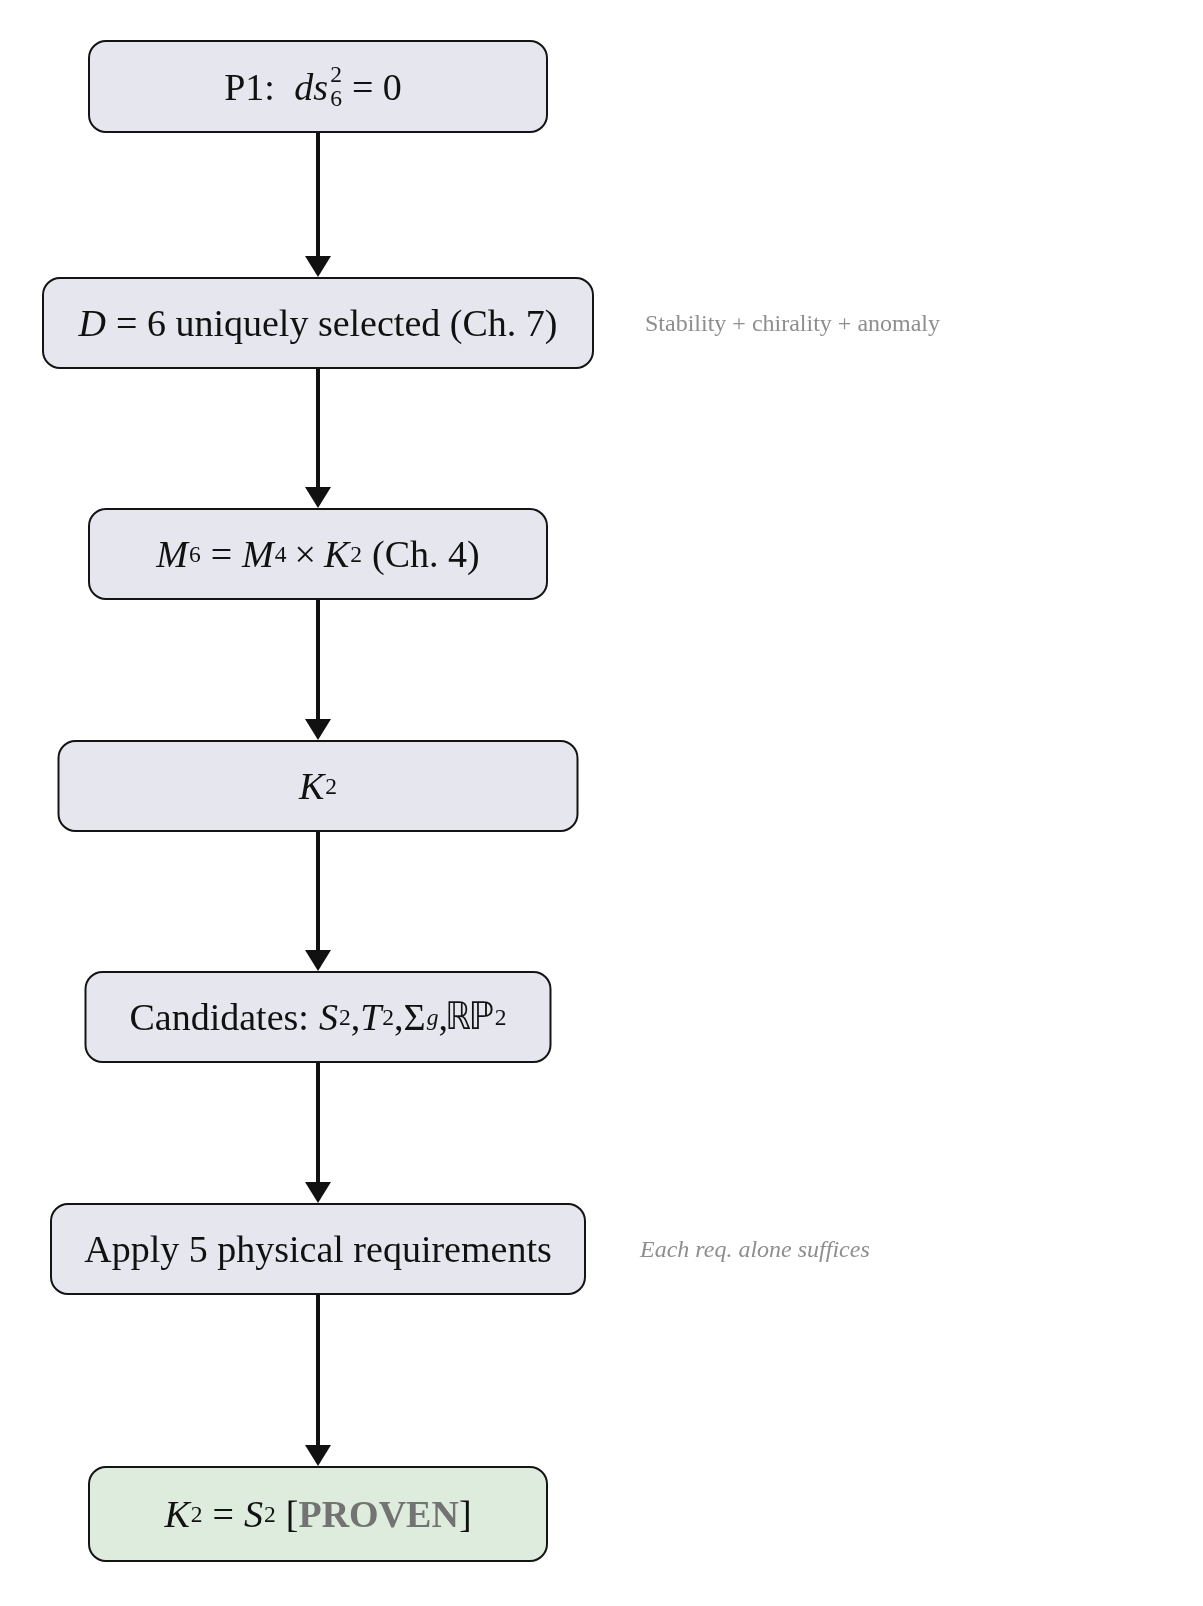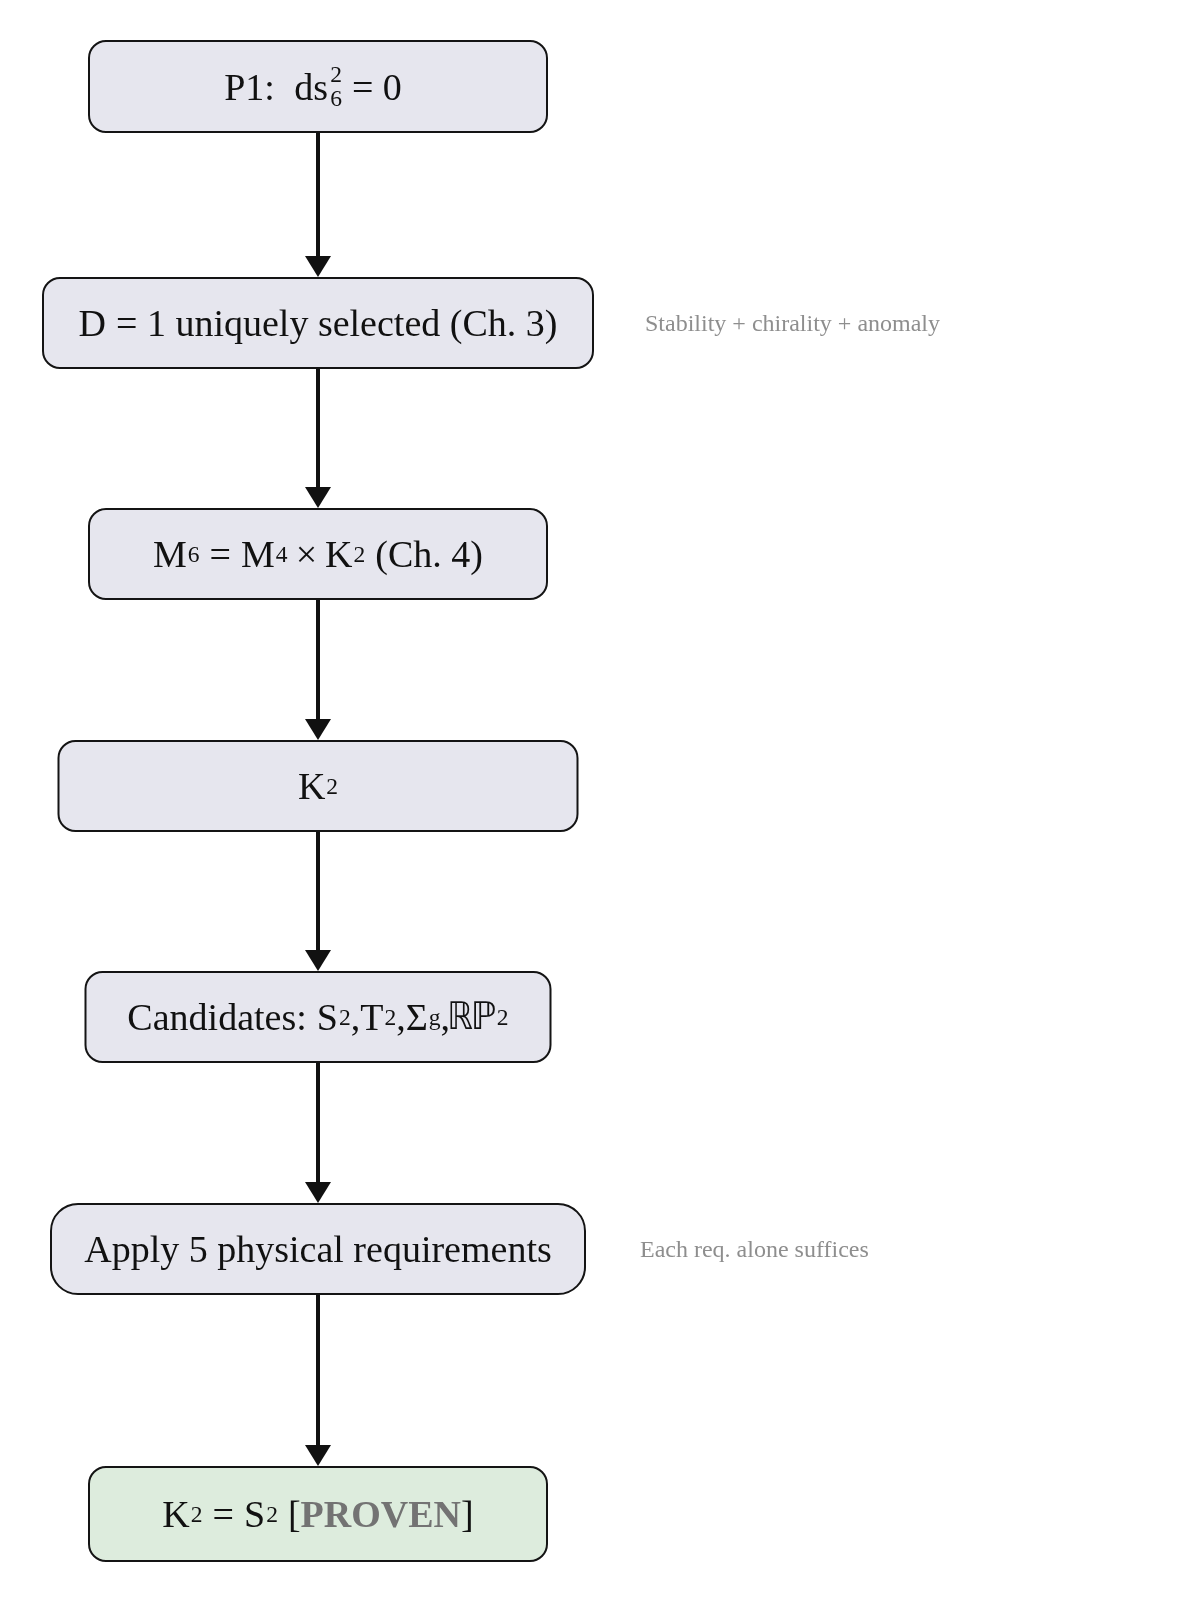--- a/index.html
+++ b/index.html
@@ -26,21 +26,21 @@
     display: flex;
     align-items: center;
     justify-content: center;
     font-size: 38px;
     white-space: nowrap;
     box-sizing: border-box;
   }
   .box.final {
     background: #ddecdd;
   }
-  .it { }
+  .it { font-style: italic; }
   .sup {
     font-size: 0.62em;
     vertical-align: 0.55em;
     margin-left: 1px;
   }
   .sub {
     font-size: 0.62em;
     vertical-align: -0.25em;
     margin-left: 1px;
   }
@@ -99,21 +99,21 @@
         <span>6</span>
       </span>
     <span class="mrel">= 0</span>
   </div>
 
   <div class="arrow-line" style="top:133px; height:123px;"></div>
   <div class="arrow-head" style="top:256px;"></div>
 
   <div class="box" style="top:277px; width:552px; height:92px;">
     <span class="it">D</span>
-    <span class="gap-l">= 1 uniquely selected (Ch. 3)</span>
+    <span class="gap-l">= 6 uniquely selected (Ch. 7)</span>
   </div>
 
   <div class="arrow-line" style="top:369px; height:118px;"></div>
   <div class="arrow-head" style="top:487px;"></div>
 
   <div class="box" style="top:508px; width:460px; height:92px;">
     <span class="it">M</span>
       <span class="sup">6</span>
     <span class="mrel">=</span>
     <span class="it">M</span>
@@ -146,34 +146,34 @@
     <span>Σ</span>
       <span class="sub it">g</span>
       <span>, </span>
     <span class="bb">ℝℙ</span>
       <span class="sup">2</span>
   </div>
 
   <div class="arrow-line" style="top:1063px; height:119px;"></div>
   <div class="arrow-head" style="top:1182px;"></div>
 
-  <div class="box" style="top:1203px; width:536px; height:92px;border-radius:28px;">
+  <div class="box" style="top:1203px; width:536px; height:92px;">
     <span>Apply 5 physical requirements</span>
   </div>
 
   <div class="arrow-line" style="top:1295px; height:150px;"></div>
   <div class="arrow-head" style="top:1445px;"></div>
 
   <div class="box final" style="top:1466px; width:460px; height:96px;">
     <span class="it">K</span>
       <span class="sup">2</span>
     <span class="mrel">=</span>
     <span class="it">S</span>
       <span class="sup">2</span>
     <span class="gap-l">[</span>
       <span class="proven">PROVEN</span>
       <span>]</span>
   </div>
 
   <div class="note" style="left:645px; top:304px;">Stability + chirality + anomaly</div>
-  <div class="note" style="left:640px; top:1230px;">Each req. alone suffices</div>
+  <div class="note" style="left:640px; top:1230px;font-style:italic;">Each req. alone suffices</div>
 
 </div>
 
 </body></html>

